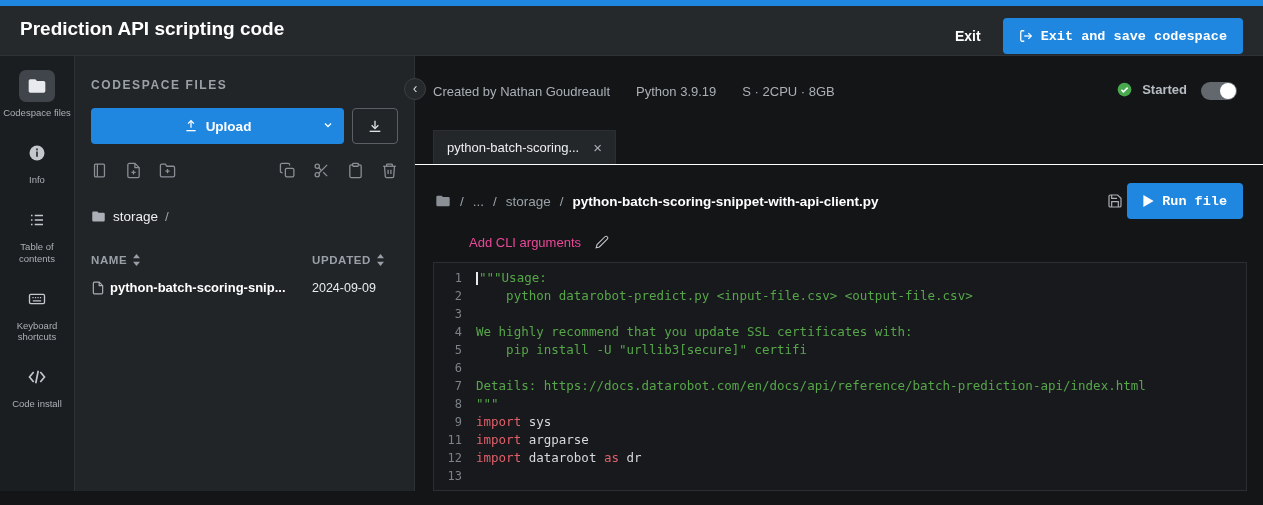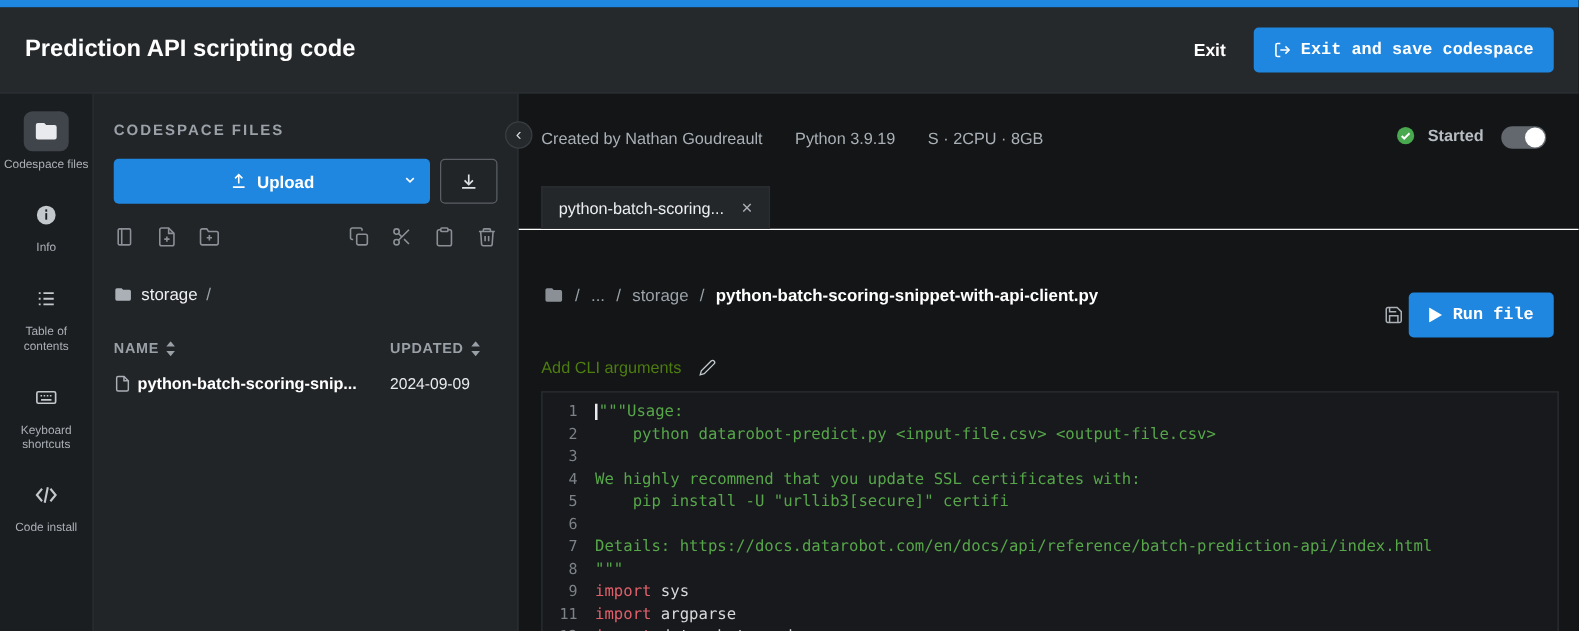--- a/index.html
+++ b/index.html
@@ -12,21 +12,21 @@
   html,body{width:1263px;height:505px;overflow:hidden;}
   body{
     background:#131517;
     color:#eceef0;
     font-family:"Liberation Sans",sans-serif;
     font-size:13px;
   }
   .top-strip{height:6px;background:var(--accent);}
   
   .app-header{
-    height:69px;background:#26292c;display:flex;align-items:center;
+    height:50px;background:#26292c;display:flex;align-items:flex-start;
     padding:12px 20px;border-bottom:1px solid #2e3236;
   }
   .app-title{font-size:19px;font-weight:bold;color:#fff;}
   .header-right{margin-left:auto;display:flex;align-items:center;gap:22px;}
   .exit-link{background:none;border:none;color:#fff;font-weight:bold;font-size:14px;cursor:pointer;font-family:inherit;}
   .btn-primary{
     display:inline-flex;align-items:center;gap:8px;background:var(--accent);
     color:#ffffff;border:none;border-radius:4px;height:36px;padding:0 16px;
     font-weight:bold;font-size:13.5px;cursor:pointer;font-family:Liberation Mono, monospace;
   }
@@ -78,22 +78,22 @@
   .toggle .knob{position:absolute;right:1px;top:1px;width:16px;height:16px;border-radius:50%;background:#fff;}
   .tab-bar{margin-top:30px;border-bottom:1px solid #ffffff;padding-left:18px;display:flex;}
   .tab{
     display:inline-flex;align-items:center;gap:14px;background:#24272a;height:34px;padding:0 13px;
     font-size:13px;color:#eceef0;cursor:pointer;border:1px solid #2b2f33;border-bottom:none;
   }
   .tab-close{color:#aab0b6;font-size:15px;cursor:pointer;line-height:1;}
   .crumb-row{display:flex;align-items:center;gap:9px;padding:18px 20px 0 20px;color:#9aa1a8;font-size:13.5px;}
   .crumb-row .crumb{cursor:pointer;}
   .crumb-row .file-crumb{color:#fff;font-weight:bold;}
-  .crumb-actions{margin-left:auto;display:flex;align-items:center;gap:4px;margin-top:32px;}
-  .cli-row{display:flex;align-items:flex-end;gap:14px;padding:16px 20px 10px 18px;color:#4d7c0f;font-size:13px;}
+  .crumb-actions{margin-left:auto;display:flex;align-items:center;gap:4px;}
+  .cli-row{display:flex;align-items:flex-start;gap:14px;padding:16px 20px 10px 18px;color:#ec4899;font-size:13px;margin-left:36px;}
   
   .editor{
     flex:1;margin:2px 16px 0 18px;border:1px solid #2b2f33;background:#17191c;
     overflow:hidden;font-family:"DejaVu Sans Mono",monospace;font-size:12.5px;padding-top:6px;cursor:text;
   }
   .code-line{display:flex;height:18px;line-height:18px;white-space:pre;}
   .line-num{width:42px;flex:none;text-align:right;padding-right:14px;color:#7c8288;font-size:12px;}
   .line-code{color:#d6d8da;}
   .tok-string{color:var(--code-green);}
   .tok-keyword{color:var(--code-red);}

